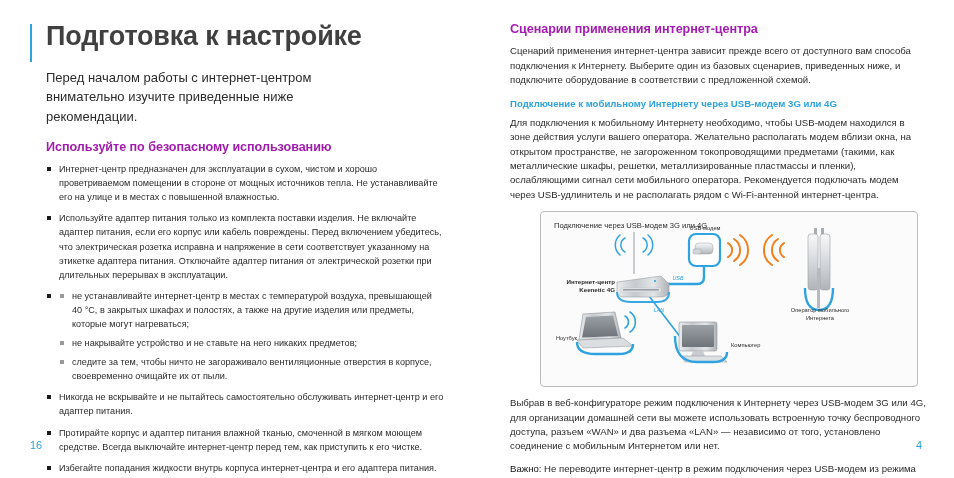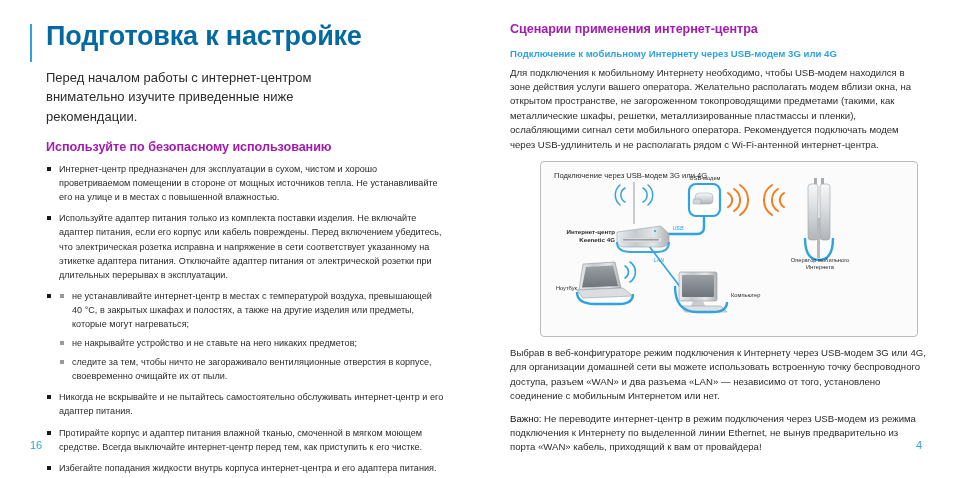--- a/index.html
+++ b/index.html
@@ -39,21 +39,21 @@
     left: 0;
     top: 2px;
     width: 2px;
     height: 38px;
     background: #2EA3DF;
   }
   .page-title {
     font-size: 27px;
     font-weight: bold;
     letter-spacing: -0.2px;
-    color: #0369a1;
+    color: #404040;
     line-height: 1.1;
     margin: 0;
   }
 
   .intro {
     font-size: 13px;
     line-height: 1.52;
     color: #2b2b2b;
     margin: 0 0 13px 16px;
     max-width: 330px;
@@ -220,20 +220,21 @@
       </li>
     </ul>
 
     <div class="folio folio-left">16</div>
   </div>
 
   <div class="col col-right">
 
     <h2 class="sec-head">Сценарии применения интернет-центра</h2>
 
+    <p class="body-par">Сценарий применения интернет-центра зависит прежде всего от доступного вам способа подключения к Интернету. Выберите один из базовых сценариев, приведенных ниже, и подключите оборудование в соответствии с предложенной схемой.</p>
 
     <h3 class="sub-head">Подключение к мобильному Интернету через USB-модем 3G или 4G</h3>
 
     <p class="body-par">Для подключения к мобильному Интернету необходимо, чтобы USB-модем находился в зоне действия услуги вашего оператора. Желательно располагать модем вблизи окна, на открытом пространстве, не загороженном токопроводящими предметами (такими, как металлические шкафы, решетки, металлизированные пластмассы и пленки), ослабляющими сигнал сети мобильного оператора. Рекомендуется подключать модем через USB-удлинитель и не располагать рядом с Wi-Fi-антенной интернет-центра.</p>
 
     <div class="diagram">
       <div class="diagram-title">Подключение через USB-модем 3G или 4G</div>
 
       <svg class="diag-svg" width="378" height="158" viewBox="0 0 378 158">
         <defs>

